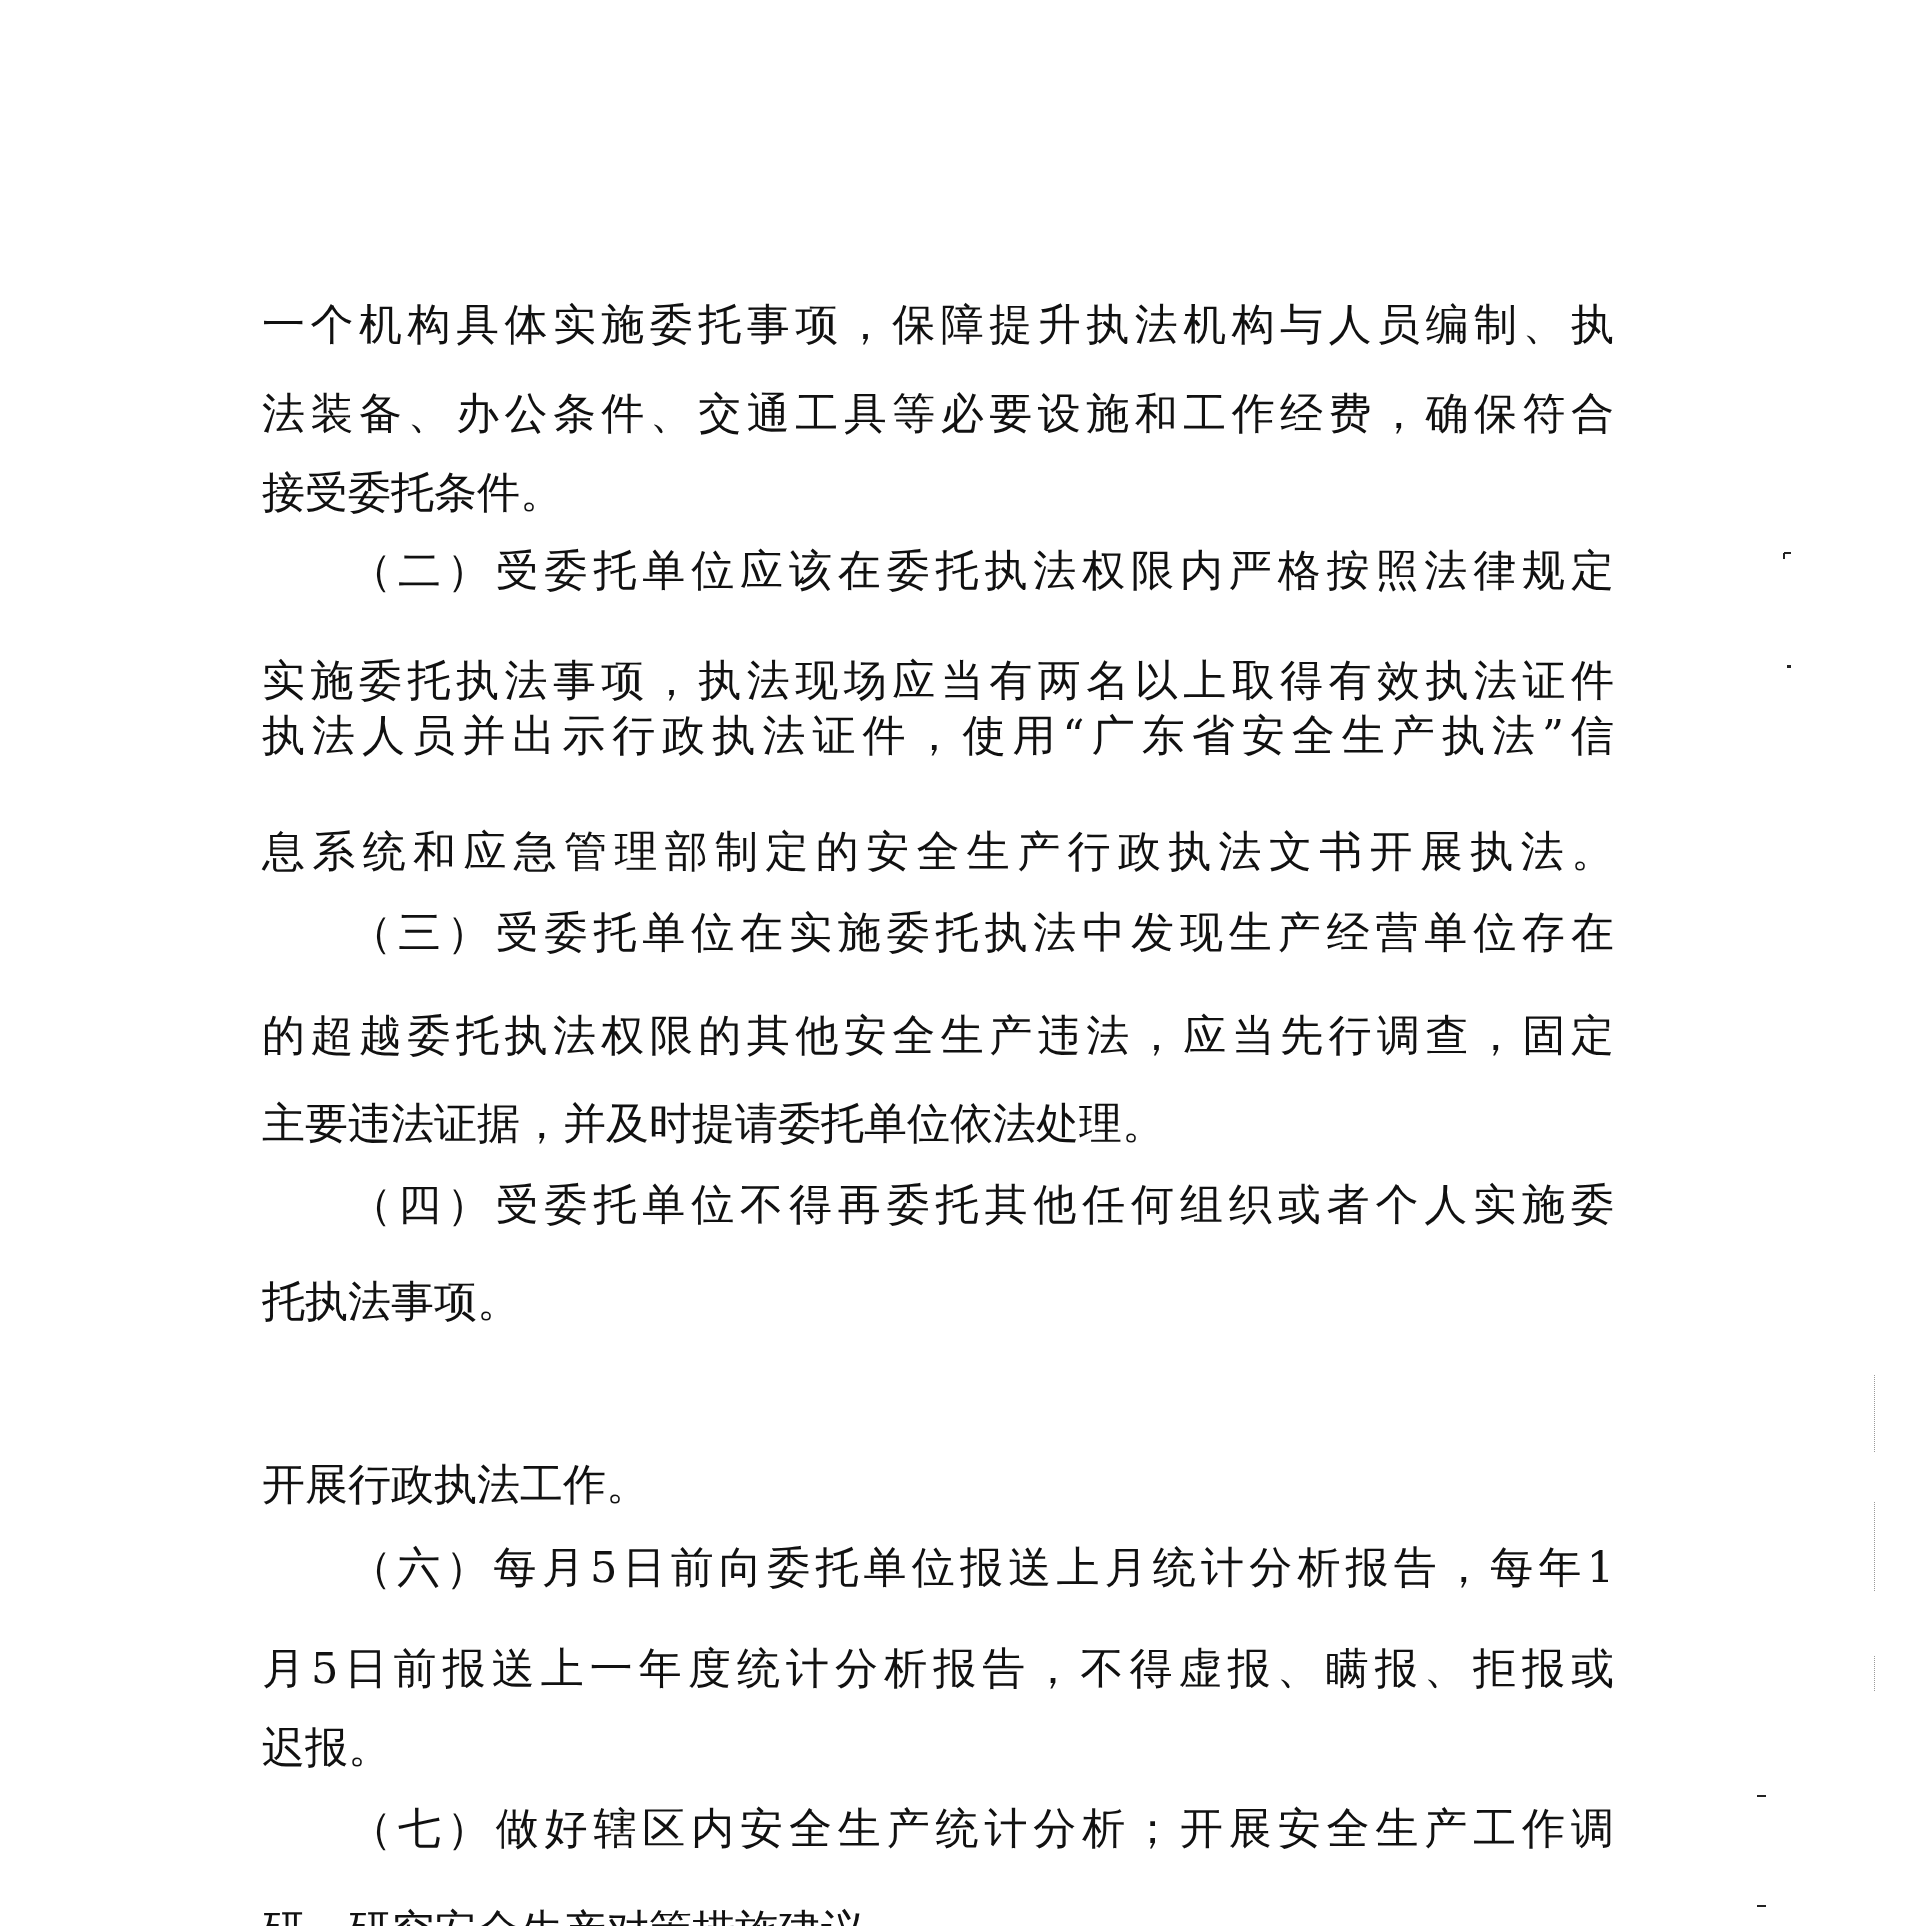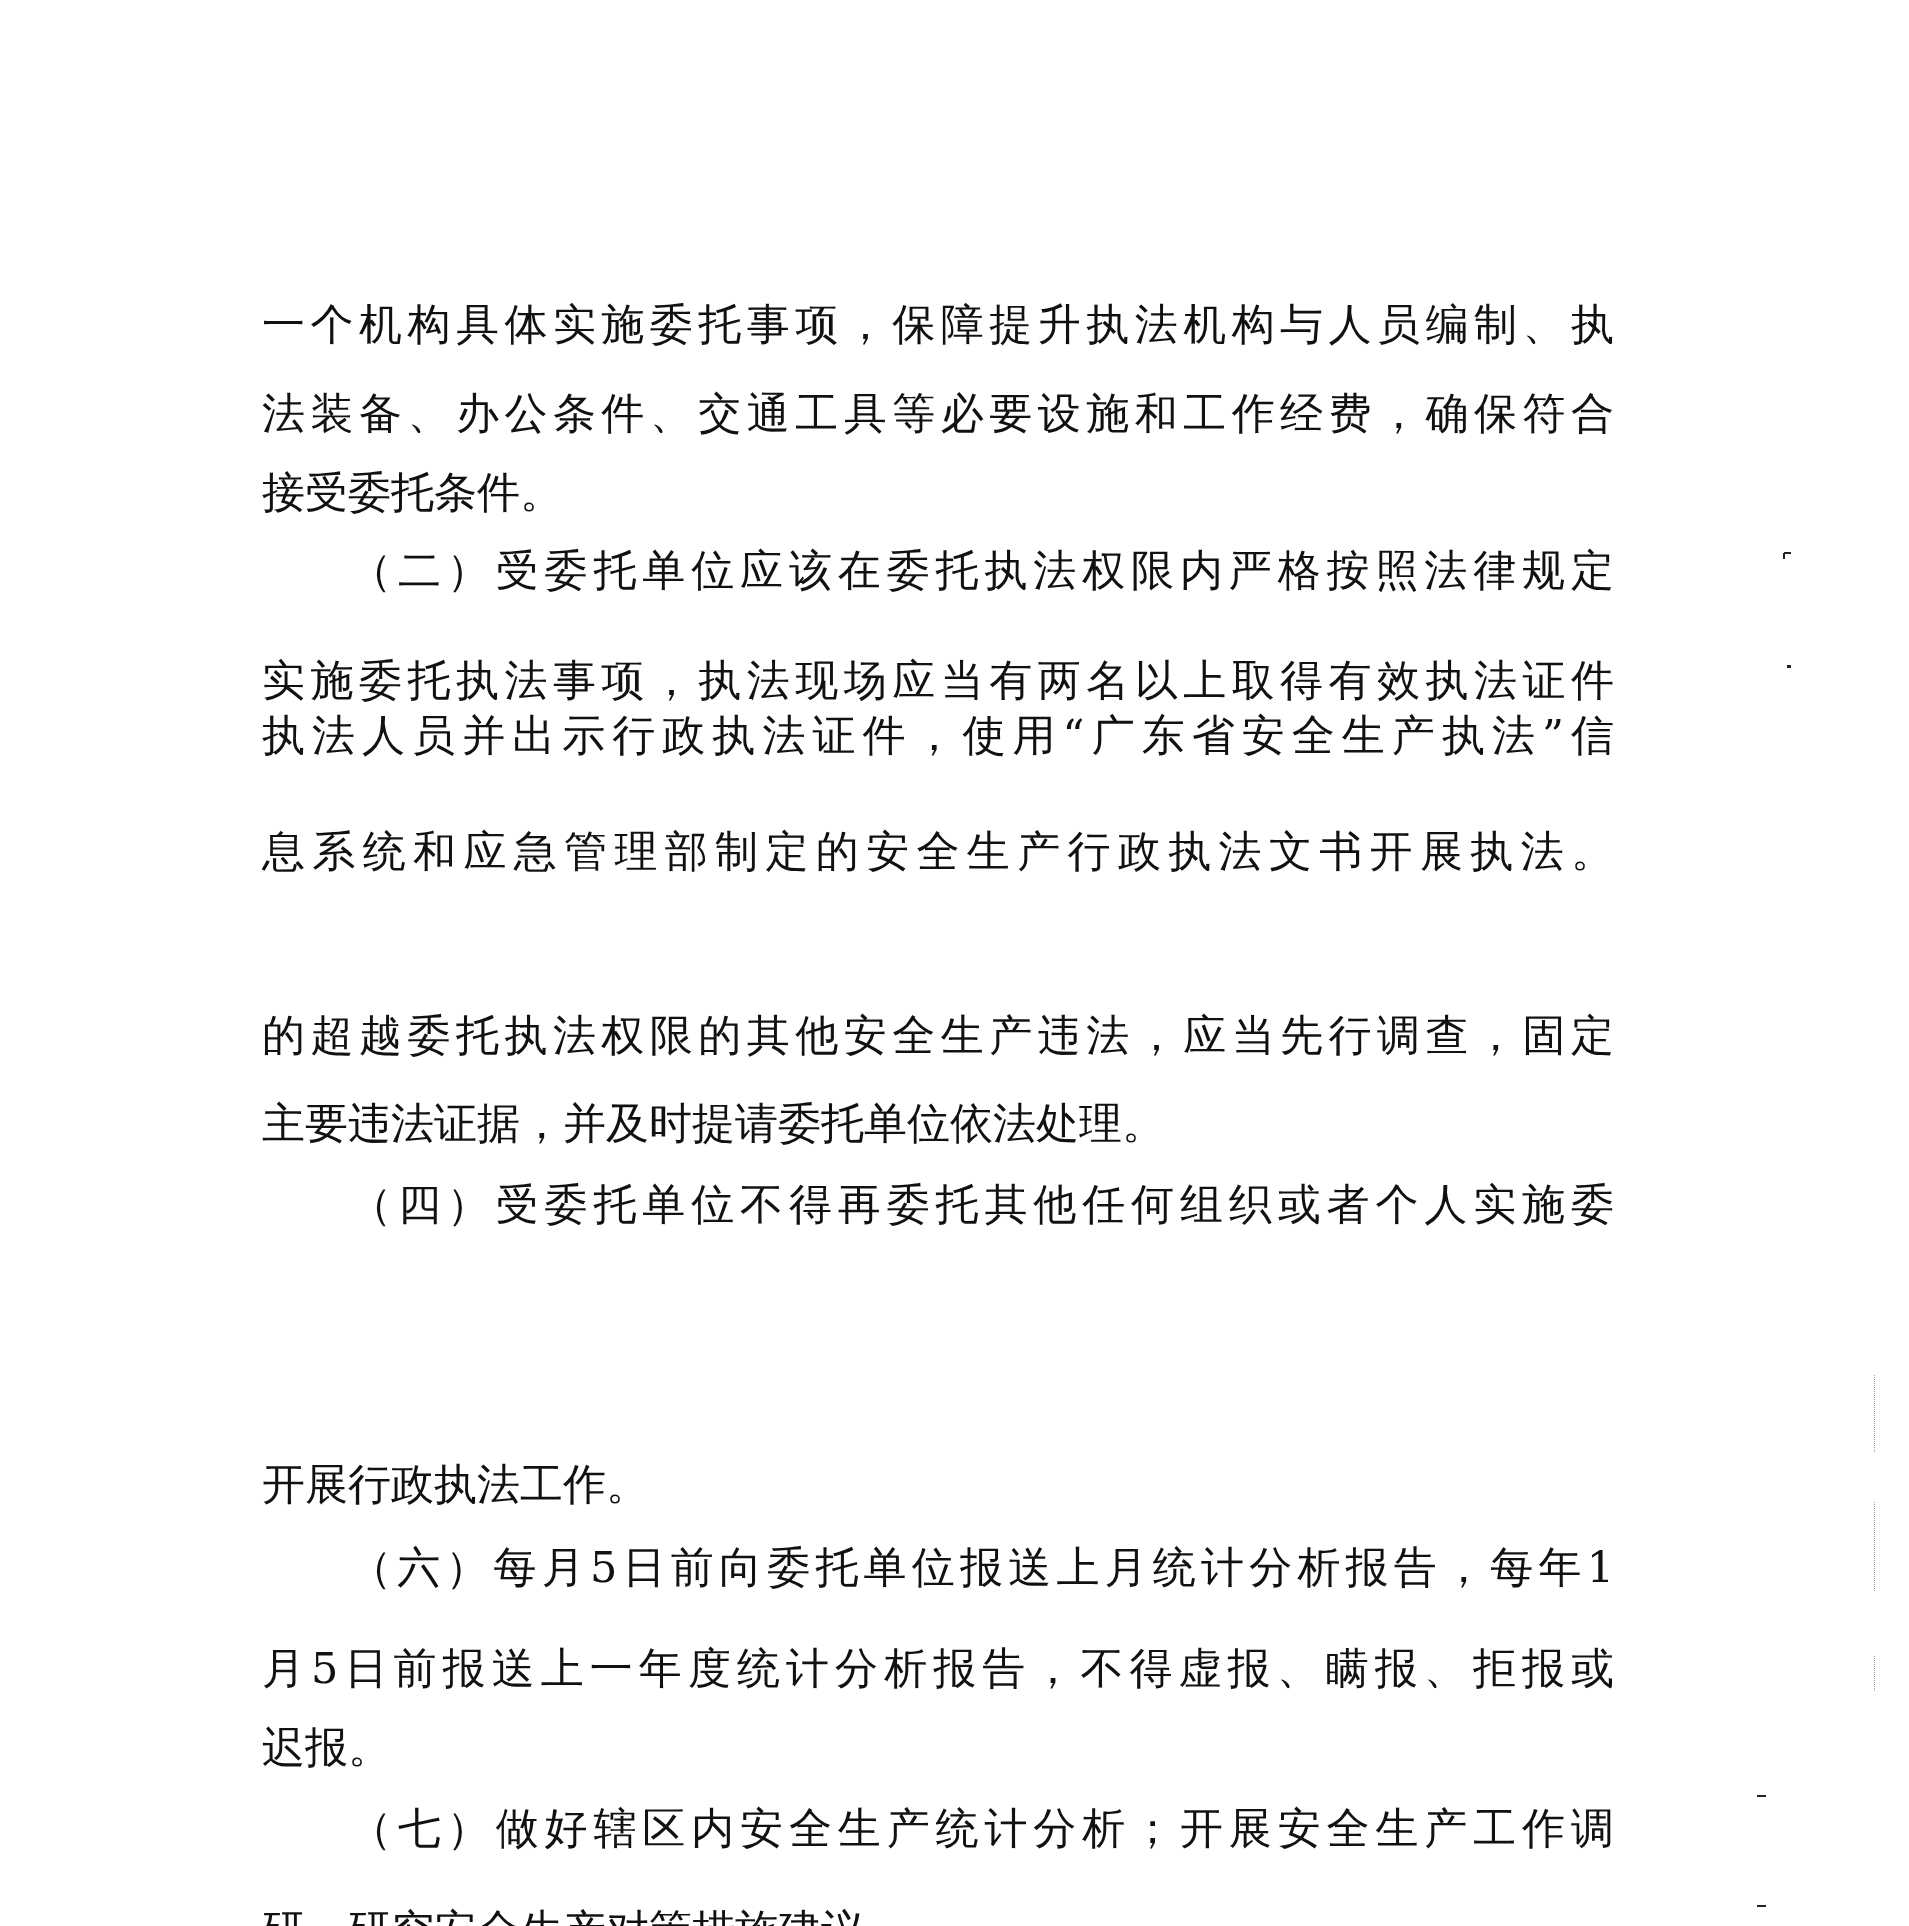--- a/index.html
+++ b/index.html
@@ -30,24 +30,26 @@
 
   <div class="line full" style="top:312px">一个机构具体实施委托事项，保障提升执法机构与人员编制、执</div>
   <div class="line full" style="top:401px">法装备、办公条件、交通工具等必要设施和工作经费，确保符合</div>
   <div class="line full last" style="top:480px">接受委托条件。</div>
 
   <div class="line indent" style="top:570px">（二）受委托单位应该在委托执法权限内严格按照法律规定</div>
   <div class="line full" style="top:668px">实施委托执法事项，执法现场应当有两名以上取得有效执法证件</div>
   <div class="line full" style="top:723px">执法人员并出示行政执法证件，使用“广东省安全生产执法”信</div>
   <div class="line full" style="top:839px">息系统和应急管理部制定的安全生产行政执法文书开展执法。</div>
 
+  <div class="line indent" style="top:932px">（三）受委托单位在实施委托执法中发现生产经营单位存在</div>
   <div class="line full" style="top:1023px">的超越委托执法权限的其他安全生产违法，应当先行调查，固定</div>
   <div class="line full last" style="top:1111px">主要违法证据，并及时提请委托单位依法处理。</div>
 
   <div class="line indent" style="top:1204px">（四）受委托单位不得再委托其他任何组织或者个人实施委</div>
+  <div class="line full last" style="top:1289px">托执法事项。</div>
 
   <div class="line full last" style="top:1472px">开展行政执法工作。</div>
 
   <div class="line indent" style="top:1567px">（六）每月5日前向委托单位报送上月统计分析报告，每年1</div>
   <div class="line full" style="top:1656px">月5日前报送上一年度统计分析报告，不得虚报、瞒报、拒报或</div>
   <div class="line full last" style="top:1735px">迟报。</div>
 
   <div class="line indent" style="top:1828px">（七）做好辖区内安全生产统计分析；开展安全生产工作调</div>
   <div class="line full last" style="top:1918px">研，研究安全生产对策措施建议。</div>
 

